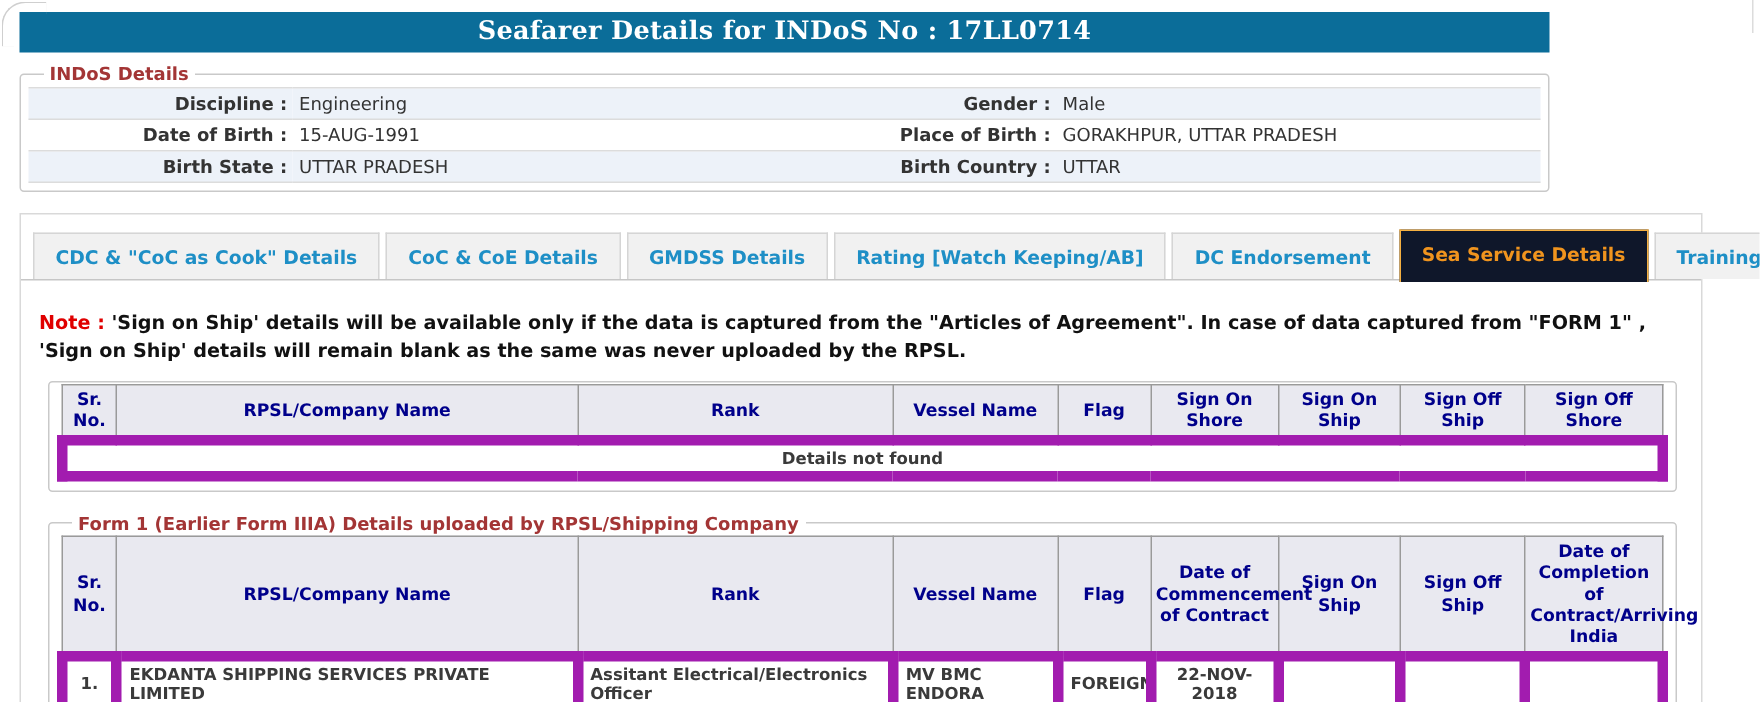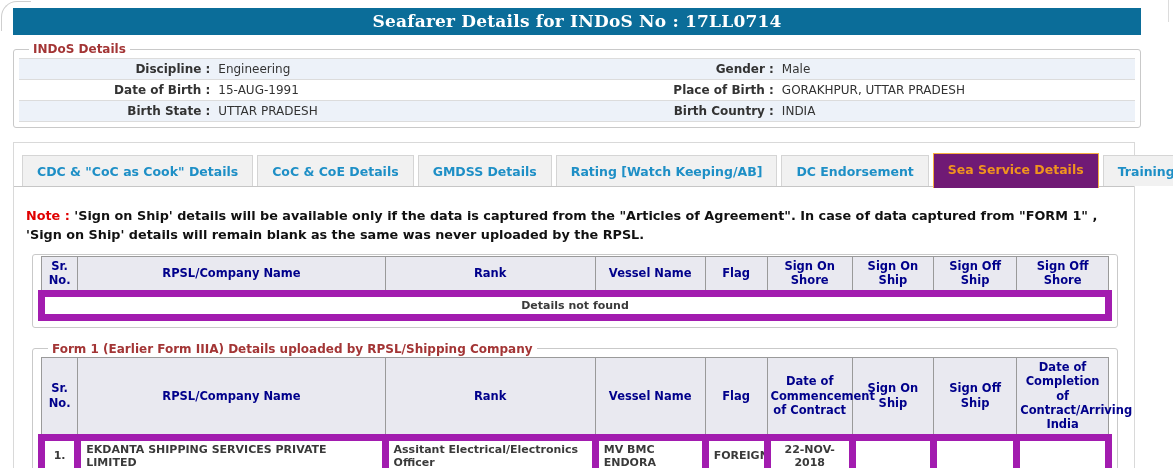--- a/index.html
+++ b/index.html
@@ -18,21 +18,21 @@
   html,body{margin:0;padding:0;}
   body{
     width:1173px;height:468px;position:relative;overflow:hidden;
     background:#fff;font-family:"DejaVu Sans","Liberation Sans",sans-serif;color:#333;
   }
   
   .corner-arc{position:absolute;left:1px;top:1px;width:30px;height:30px;
     border-top:1px solid #cfcfcf;border-left:1px solid #cfcfcf;border-top-left-radius:16px;}
   .right-edge-line{position:absolute;right:4px;top:0;height:22px;border-right:1px solid #dcdcdc;}
 
-  .box1{margin:8px 32px 12px 13px;width:1128px;}
+  .box1{margin:8px 32px 12px 13px;width:1020px;}
   .title-bar{
     background:var(--header-bar);color:#fff;text-align:center;
     font-family:"DejaVu Serif","Liberation Serif",serif;font-weight:bold;font-size:17px;
     padding:3px 0 4px;letter-spacing:.2px;
   }
   fieldset{border:1px solid #c9c9c9;border-radius:3px;margin:0;padding:0;}
   legend{color:var(--legend);font-weight:bold;font-size:12px;margin-left:10px;padding:0 4px;}
 
   .indos-fieldset{margin-top:7px;padding:2px 5px 5px;}
   .indos-table{width:100%;border-collapse:collapse;font-size:12px;}
@@ -44,21 +44,21 @@
   .val{text-align:left;width:33%;color:#333;}
   .val2{text-align:left;width:32%;color:#333;}
 
   .box2{margin:14px 38px 0 13px;width:1122px;min-height:306px;border:1px solid #d9d9d9;background:#fff;}
   .tabbar{display:flex;align-items:flex-end;padding:10px 0 0 8px;border-bottom:1px solid #c6c6c6;}
   .tab{
     margin-right:4px;padding:8px 14px 7px;background:#f1f1f1;border:1px solid #d5d5d5;border-bottom:none;
     font-size:12.5px;font-weight:bold;color:var(--tab-blue);white-space:nowrap;cursor:pointer;
   }
   .tab.active{
-    background:#701a75;border:1px solid var(--tab-active-border);border-bottom:none;
+    background:#0f172a;border:1px solid var(--tab-active-border);border-bottom:none;
     color:var(--tab-active-orange);padding-bottom:11px;margin-bottom:-2px;position:relative;z-index:2;
   }
   .note{margin:20px 12px 0 12px;font-size:12.8px;font-weight:bold;line-height:1.45;color:#111;}
   .note .note-prefix{color:var(--note-red);}
 
   .svc-fieldset{margin:10px 16px 0 18px;padding:1px 5px 6px;}
   .svc-fieldset.form1{margin-top:14px;}
   .svc-table{width:100%;border-collapse:collapse;table-layout:fixed;}
   .svc-table th{
     background:var(--th-bg);color:var(--nav-blue);font-weight:bold;font-size:11.5px;
@@ -103,21 +103,21 @@
         <tr>
           <td class="lbl">Date of Birth :</td>
           <td class="val">15-AUG-1991</td>
           <td class="lbl">Place of Birth :</td>
           <td class="val2">GORAKHPUR, UTTAR PRADESH</td>
         </tr>
         <tr>
           <td class="lbl">Birth State :</td>
           <td class="val">UTTAR PRADESH</td>
           <td class="lbl">Birth Country :</td>
-          <td class="val2">INDIA</td>
+          <td class="val2">UTTAR</td>
         </tr>
       </tbody>
     </table>
   </fieldset>
 </div>
 
 <div class="box2">
   <div class="tabbar">
     <div class="tab">CDC &amp; "CoC as Cook" Details</div>
     <div class="tab">CoC &amp; CoE Details</div>

